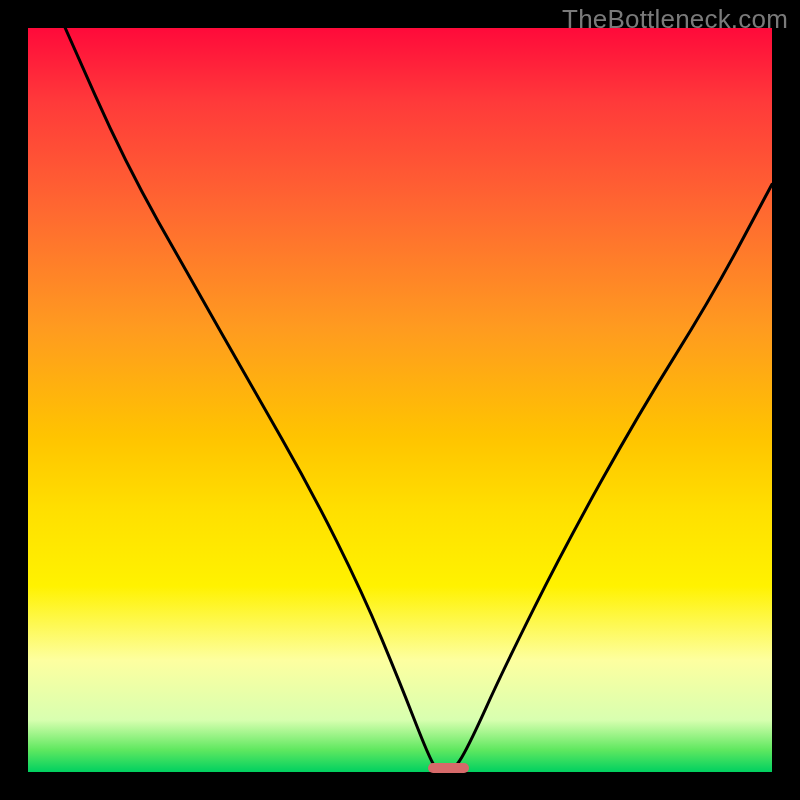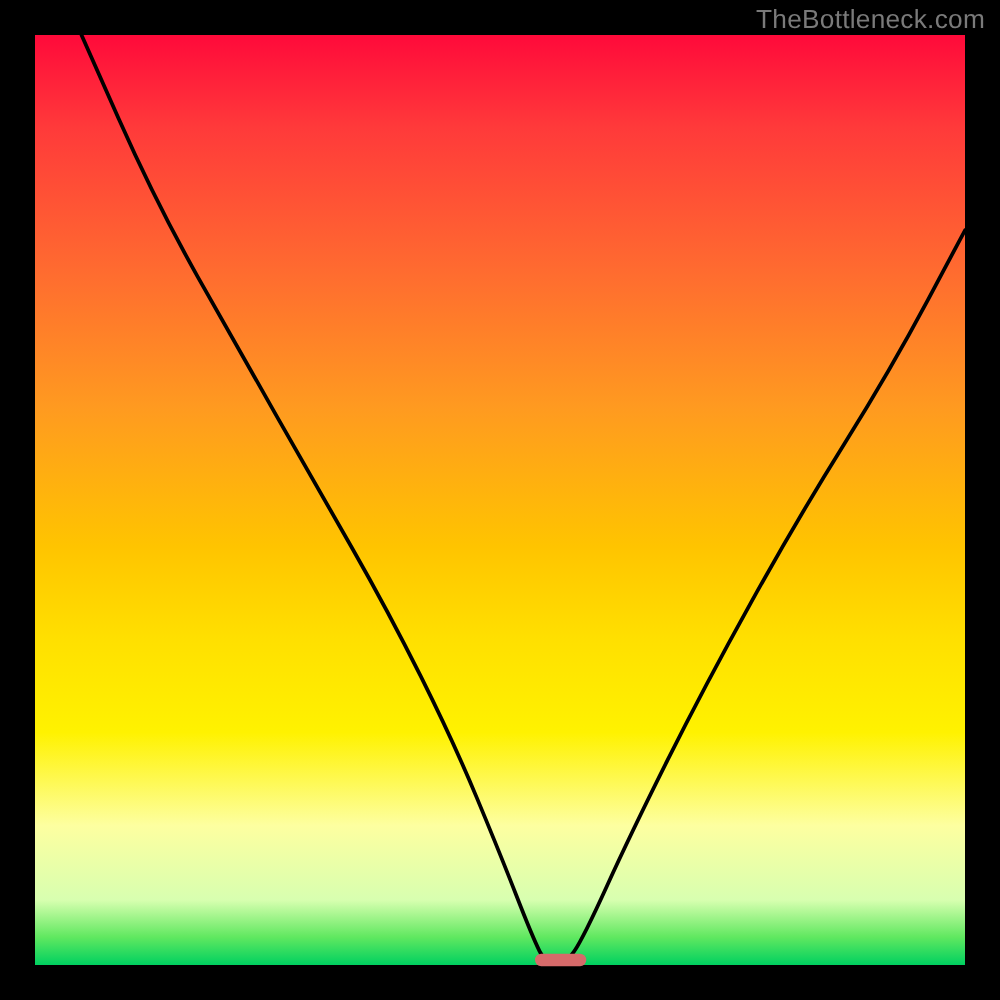--- a/index.html
+++ b/index.html
@@ -37,21 +37,21 @@
       #d8ffb0 93%,
       #60e860 97%,
       #00d060 100%
     );
   }
   .watermark {
     position: absolute;
     top: 4px;
     right: 12px;
     color: #7a7a7a;
-    font-size: 21px;
+    font-size: 26px;
     font-weight: 500;
     letter-spacing: 0.2px;
     user-select: none;
   }
   svg.curve {
     position: absolute;
     top: 0;
     left: 0;
     width: 744px;
     height: 744px;

